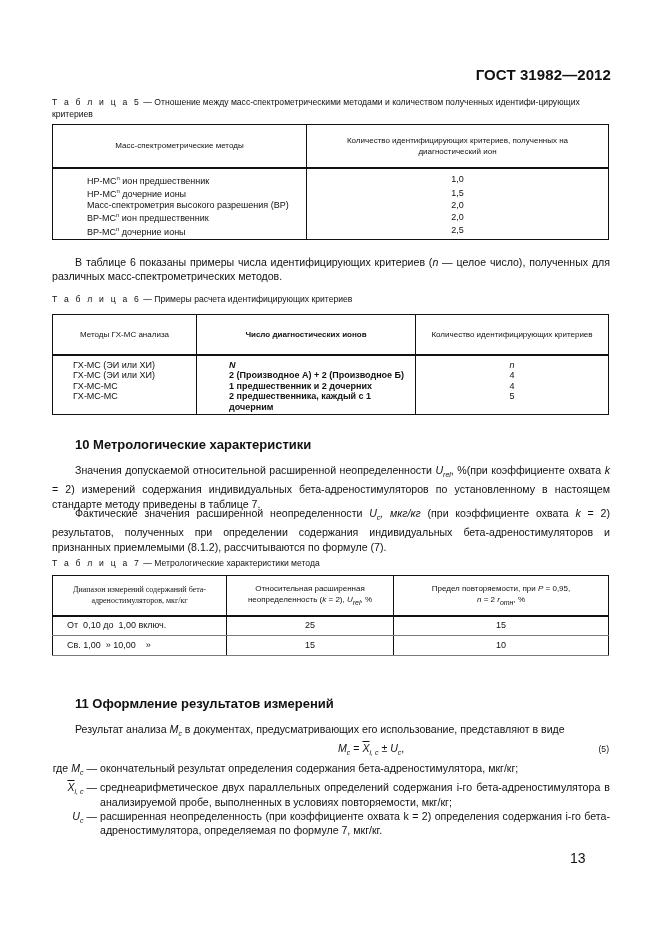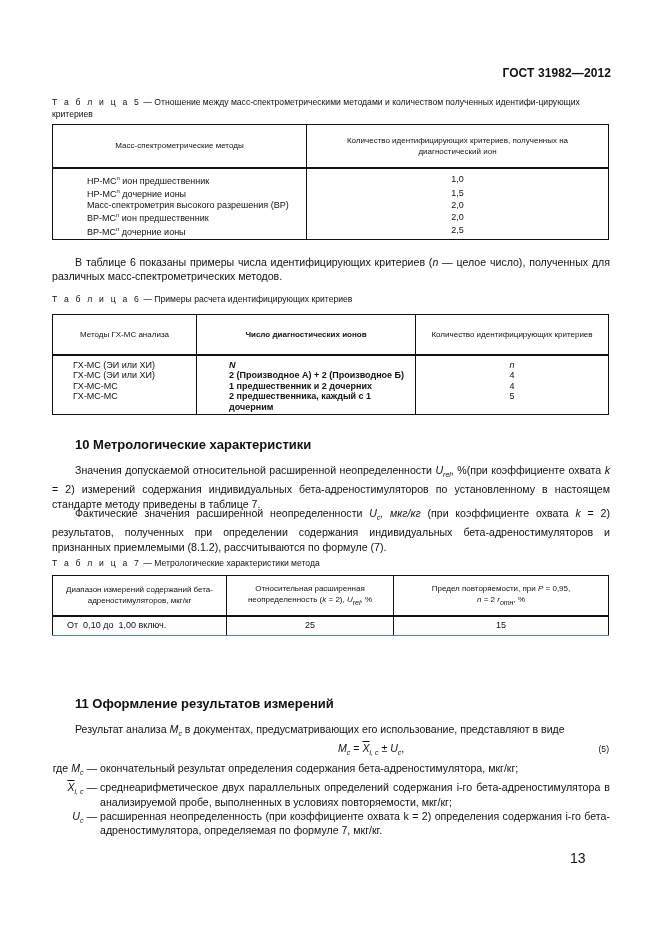--- a/index.html
+++ b/index.html
@@ -6,21 +6,21 @@
   html, body { width: 661px; height: 936px; background: #ffffff; }
   body {
     position: relative;
     font-family: "Liberation Sans", sans-serif;
     color: #111111;
     overflow: hidden;
   }
   .abs { position: absolute; }
   .header-code {
     right: 50px; top: 66px;
-    font-weight: bold; font-size: 12px; letter-spacing: 0.1px;
+    font-weight: bold; font-size: 15px; letter-spacing: 0.1px;
   }
   .tcap {
     left: 52px; width: 558px;
     font-size: 8.6px; line-height: 12px;
   }
   .tcap .sp { letter-spacing: 2.2px; }
   table {
     position: absolute;
     border-collapse: collapse;
     font-size: 9px;
@@ -185,30 +185,35 @@
 </div>
 
 <div class="abs tcap" style="top:557px;">
   <span class="sp">Т а б л и ц а  7</span>
   <span>— Метрологические характеристики метода</span>
 </div>
 
 <table id="t7">
   <thead>
     <tr>
-      <th class="c1" style="padding:0 8px;">Диапазон измерений содержаний бета-адреностимуляторов, мкг/кг</th>
+      <th class="c1" style="padding:0 8px;font-family:Liberation Serif, serif;">Диапазон измерений содержаний бета-адреностимуляторов, мкг/кг</th>
       <th class="c2" style="padding:0 10px;"><span>Относительная расширенная неопределенность (</span><i>k</i><span> = 2), </span><i>U</i><sub><i>rel</i></sub><span>, %</span></th>
       <th class="c3" style="padding:0 8px;"><span>Предел повторяемости, при </span><i>P</i><span> = 0,95, </span><br><i>n</i><span> = 2 </span><i>r</i><sub><i>отн</i></sub><span>, %</span></th>
     </tr>
   </thead>
   <tbody>
     <tr>
       <td class="c1" style="white-space:pre">От  0,10 до  1,00 включ.</td>
       <td class="c2">25</td>
       <td class="c3">15</td>
+    </tr>
+    <tr>
+      <td class="c1" style="white-space:pre">Св. 1,00  » 10,00    »</td>
+      <td class="c2">15</td>
+      <td class="c3">10</td>
     </tr>
   </tbody>
 </table>
 
 <div class="abs h2" style="top:696px;">11  Оформление результатов измерений</div>
 
 <div class="abs para" style="top:722px; left:75px; width:535px;">
   <span>Результат анализа </span><i>M</i><sub><i>c</i></sub><span> в документах, предусматривающих его использование, представляют в виде</span>
 </div>
 

